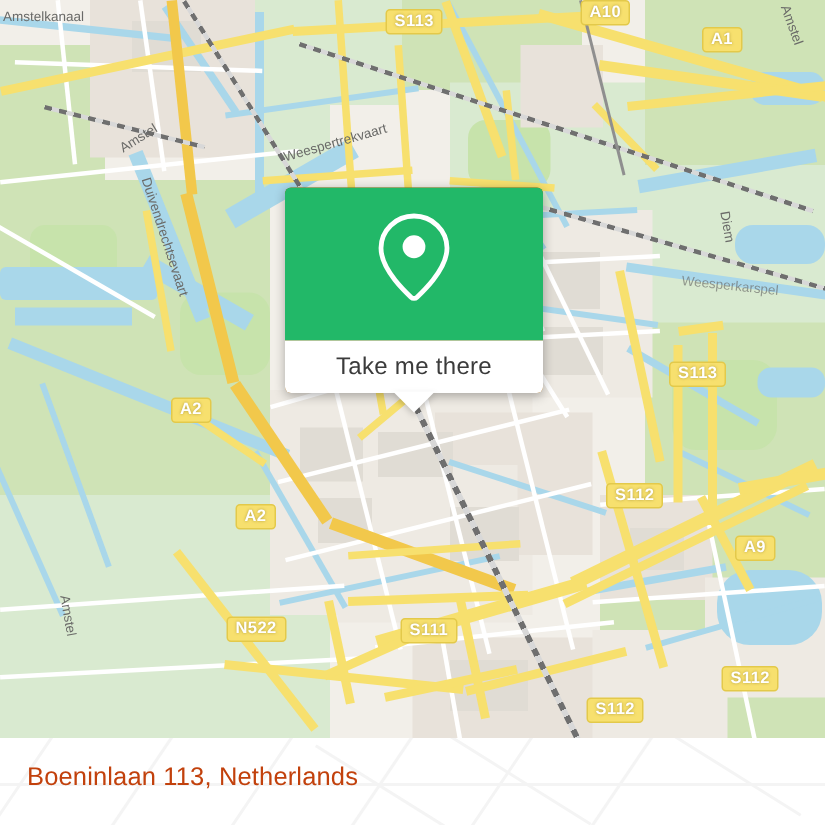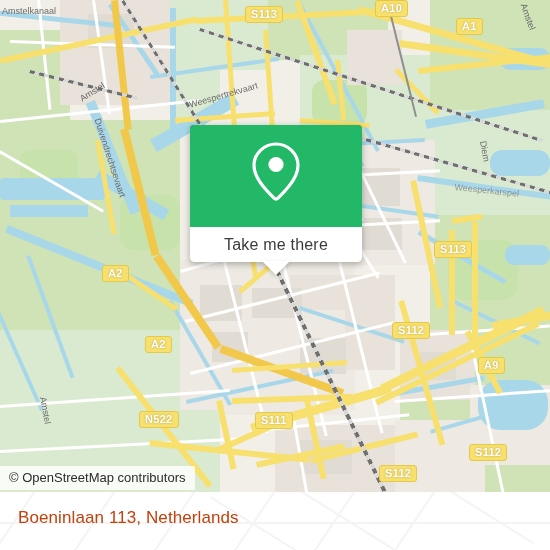--- a/index.html
+++ b/index.html
@@ -35,21 +35,21 @@
   .minor { position: absolute; background: #ffffff; transform-origin: 0 0; }
   .rail  { position: absolute; background: #8f8f8f; transform-origin: 0 0; }
   .rail-d{ position: absolute; transform-origin: 0 0;
            background: repeating-linear-gradient(90deg,#6f6f6f 0 5px,#d8d8d8 5px 10px); }
 
   
   .shield {
     position: absolute; background: #f7e06e; border: 1.6px solid #e3c94a;
     border-radius: 3px; color: #ffffff; font-size: 11px; font-weight: bold;
     letter-spacing: .3px; padding: 1px 5px 2px 5px; line-height: 12px;
-    text-shadow: 0 0 2px rgba(120,100,20,.55); white-space: nowrap;
+    text-shadow: 0 0 2px rgba(120,100,20,.55); white-space: nowrap; margin-left: 12px;
   }
   
   .place {
     position: absolute; color: #5d5b58; white-space: nowrap;
   }
   .city { font-size: 17px; color: #4b4a47; letter-spacing: .4px; }
   .wlabel { position: absolute; color: #6a6a68; font-size: 9px; white-space: nowrap;
             transform-origin: 0 0; }
 
   
@@ -283,21 +283,20 @@
       <div class="shield" style="left:145px; top:336px;">A2</div>
       <div class="shield" style="left:434px; top:241px;">S113</div>
       <div class="shield" style="left:392px; top:322px;">S112</div>
       <div class="shield" style="left:478px; top:357px;">A9</div>
       <div class="shield" style="left:139px; top:411px;">N522</div>
       <div class="shield" style="left:255px; top:412px;">S111</div>
       <div class="shield" style="left:469px; top:444px;">S112</div>
       <div class="shield" style="left:379px; top:465px;">S112</div>
     </div>
 
-    <div class="attrib">© OpenStreetMap contributors</div>
 
     <div class="card-wrap">
       <div class="card">
         <div class="card-head">
           <span>
             <svg width="56" height="68" viewBox="0 0 56 68" fill="none" aria-hidden="true">
               <path d="M28 4C15.85 4 6 13.6 6 25.4c0 7.3 4 14.5 9.3 21.2 3.9 4.9 8.2 9.1 10.7 11.5a2.9 2.9 0 0 0 4 0c2.5-2.4 6.8-6.6 10.7-11.5C46 39.9 50 32.7 50 25.4 50 13.6 40.15 4 28 4Z" stroke="#ffffff" stroke-width="3.2" fill="none"></path>
               <circle cx="28" cy="24.5" r="7.6" fill="#ffffff"></circle>
             </svg>
           </span>

